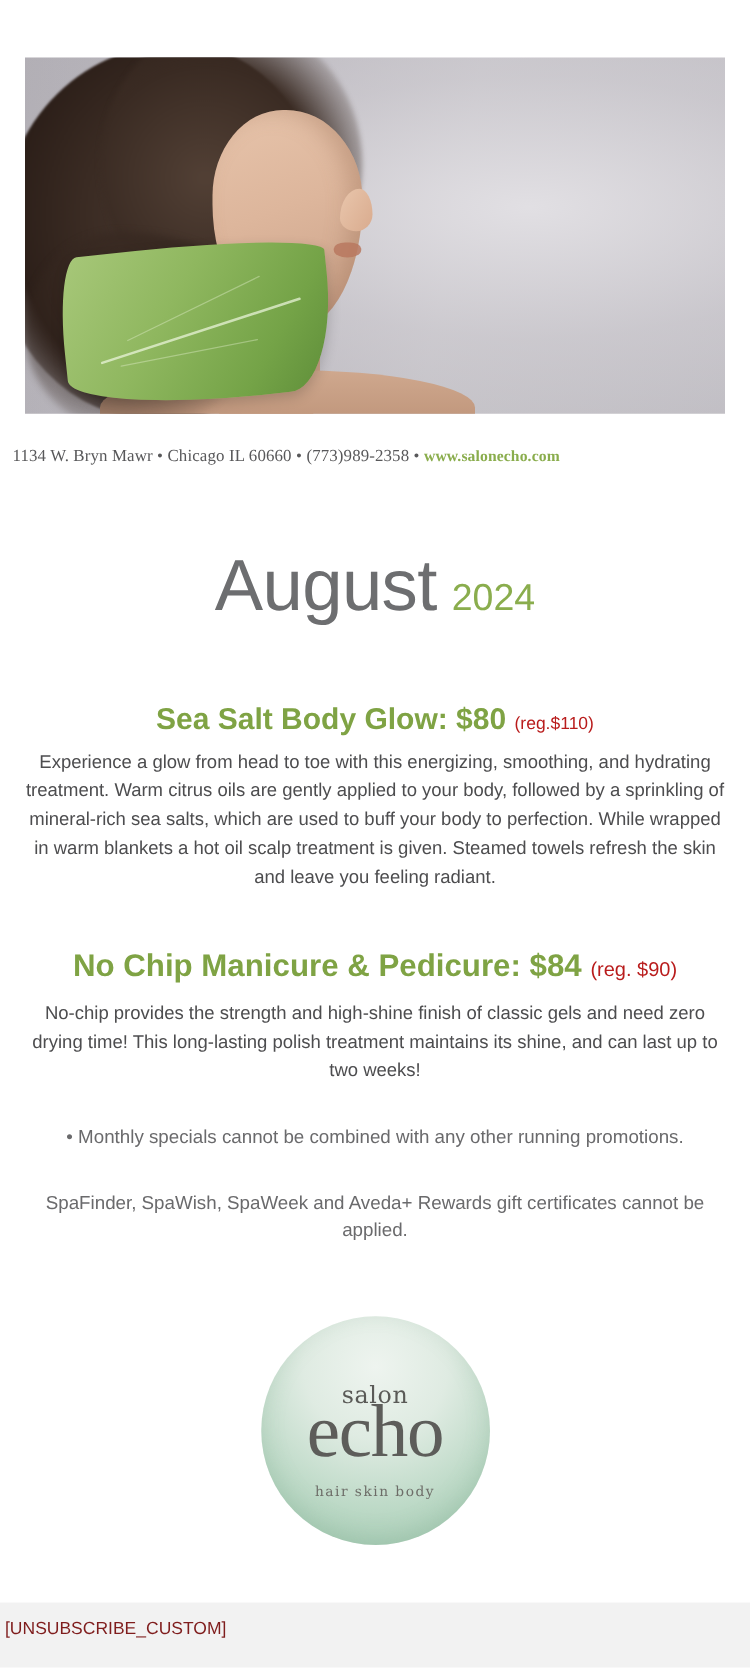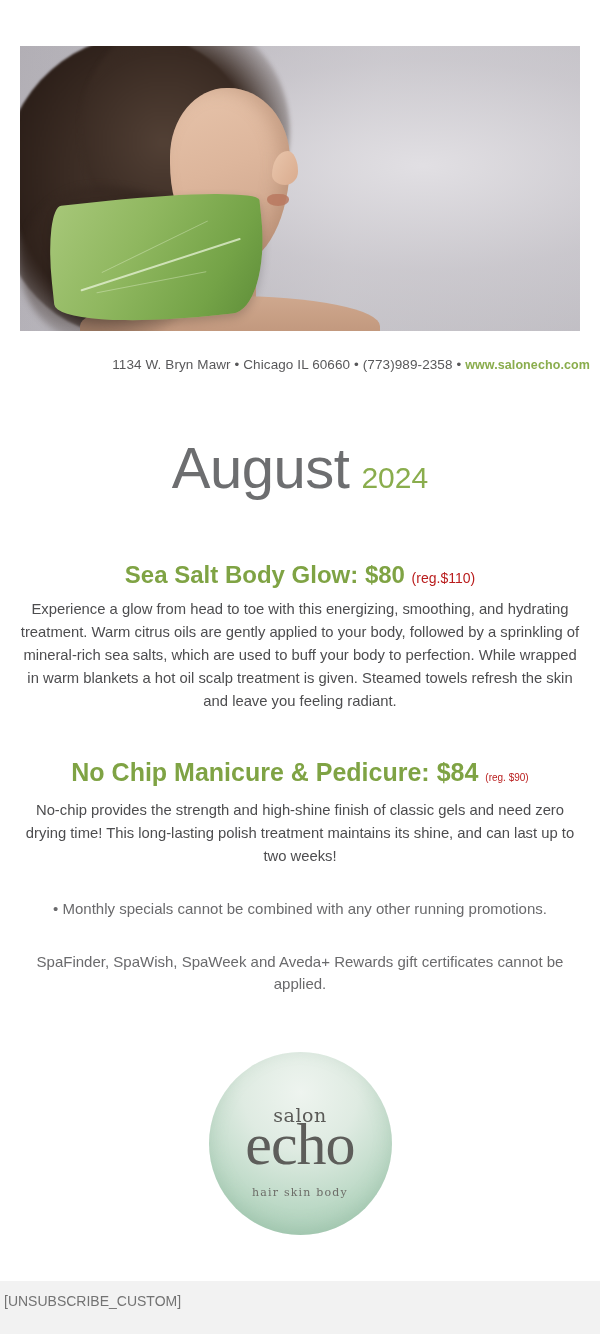--- a/index.html
+++ b/index.html
@@ -134,25 +134,26 @@
     width: 78%;
     height: 2px;
     background: rgba(240,248,225,0.7);
     transform: rotate(-12deg);
     border-radius: 2px;
   }
   .leaf-vein.v2 { top: 40%; left: 22%; width: 55%; height: 1px; transform: rotate(-20deg); opacity:.5;}
   .leaf-vein.v3 { top: 68%; left: 20%; width: 52%; height: 1px; transform: rotate(-5deg); opacity:.5;}
   
   .address {
-    text-align: right;
+    text-align: left;
     font-size: 13.5px;
     color: #58585a;
     padding: 26px 10px 0;
     letter-spacing: .1px;
+    font-family: Liberation Serif, serif;
   }
   .address .link {
     color: #8aad4d;
     text-decoration: none;
     font-weight: 700;
     font-size: 12.5px;
   }
   
   .month-row {
     text-align: center;
@@ -191,21 +192,21 @@
   .special-body {
     text-align: center;
     color: #4d4d4f;
     font-size: 14.8px;
     line-height: 1.56;
     margin: 8px auto 0;
     max-width: 566px;
   }
   .block-2 { margin-top: 44px; }
   .block-2 .special-title { font-size: 25px; }
-  .block-2 .special-title .reg { font-size: 10px; }
+  .block-2 .special-title .reg { font-size: 16px; }
   .block-2 .special-body { margin-top: 12px; max-width: 560px; }
   
   .fineprint {
     text-align: center;
     color: #6a6a6c;
     font-size: 15px;
     line-height: 1.5;
     margin-top: 30px;
   }
   .fineprint.second { margin-top: 30px; }
@@ -255,21 +256,21 @@
     color: #6d6d68;
     letter-spacing: 1.2px;
   }
   
   .footer {
     padding: 12px 4px;
     background: #f2f2f2;
   }
   .unsub {
     font-size: 14px;
-    color: #737373;
+    color: #7f1d1d;
     font-family: "Liberation Sans", sans-serif;
   }
 </style>
 </head>
 <body>
 
 <div class="email-wrap">
 
   <div class="top-spacer"></div>
 

